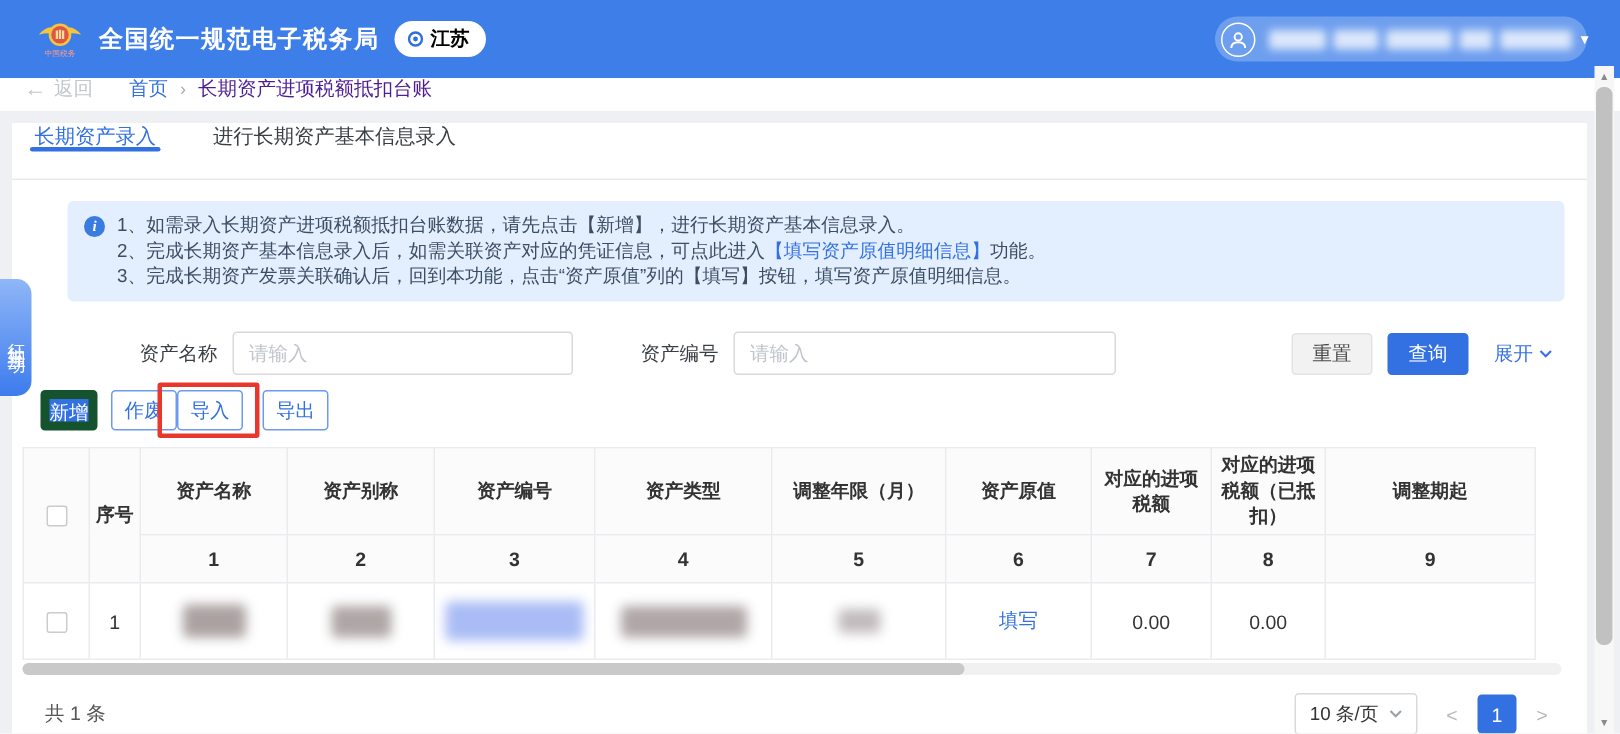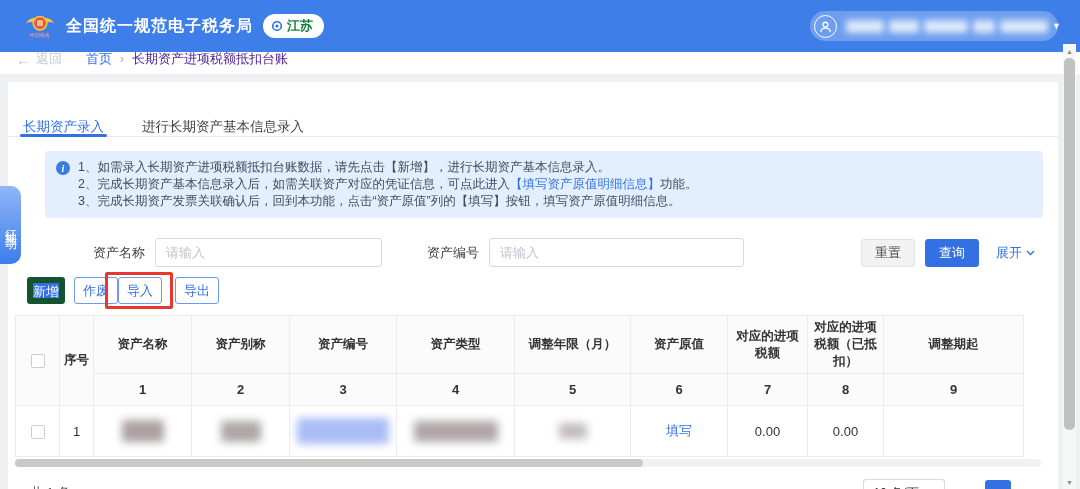--- a/index.html
+++ b/index.html
@@ -4,21 +4,21 @@
 <style>
   * { margin:0; padding:0; box-sizing:border-box; }
   html,body { width:1080px; height:489px; overflow:hidden; }
   body { background:#eef0f4; font-family:"Liberation Sans","DejaVu Sans",sans-serif; position:relative; }
 
   
   .topbar { position:absolute; top:0; left:0; width:1080px; height:52px; background:#3e7ee8;
             display:flex; align-items:center; padding:0 14px; z-index:20; }
   .logo { margin-left:10px; display:flex; flex-direction:column; align-items:center; }
   .app-title { color:#fff; font-size:16px; font-weight:bold; margin-left:10px; letter-spacing:1px; }
-  .region-badge { background:#fff; color:#15803d; border-radius:14px; padding:3px 11px 3px 8px;
+  .region-badge { background:#fff; color:#000000; border-radius:14px; padding:3px 11px 3px 8px;
                   font-size:13px; font-weight:bold; margin-left:10px; display:flex; align-items:center; gap:4px; }
   .user-pill { margin-left:auto; margin-right:8px; background:rgba(255,255,255,.25); border-radius:16px;
                height:30px; width:248px; display:flex; align-items:center; padding:0 10px 0 4px; }
   .avatar { width:23px; height:23px; border-radius:50%; border:1.5px solid #fff; display:flex;
             align-items:center; justify-content:center; flex-shrink:0; }
   .user-blur { display:flex; gap:5px; margin-left:9px; flex:1; }
   .user-blur i { display:block; height:13px; border-radius:2px; background:#ffffff; opacity:.75; filter:blur(3px); }
   .caret-down { color:#fff; font-size:9px; margin-left:4px; }
 
   
@@ -32,21 +32,21 @@
 
   
   .side-tab { position:absolute; left:0; top:186px; width:21px; height:78px; z-index:30;
               background:linear-gradient(180deg,#8fb6f7,#3d7ced); border-radius:0 10px 10px 0;
               color:#fff; font-size:12px; display:flex; align-items:center; justify-content:center; cursor:pointer; }
   .side-tab span { writing-mode:vertical-lr; letter-spacing:3px; }
 
   
   .panel { position:absolute; top:82px; left:8px; width:1050px; height:407px; background:#fff; }
 
-  .tabs { height:55px; border-bottom:1px solid #e9e9e9; display:flex; align-items:flex-end; padding-left:15px; }
+  .tabs { height:38px; border-bottom:1px solid #e9e9e9; display:flex; align-items:flex-start; padding-left:15px; }
   .tab { font-size:13.5px; color:#3a3f45; margin-right:38px; display:flex; align-items:center; position:relative; cursor:pointer; }
   .tab.active { color:#3371e3; }
   .tab.active::after { content:""; position:absolute; bottom:-1px; left:-3px; right:-3px; height:3px;
                        background:#3371e3; border-radius:2px; }
 
   .notice { margin:14px 15px 0 37px; background:#e3efff; border-radius:4px; padding:8px 16px 8px 0; position:relative; }
   .info-icon { position:absolute; left:11px; top:10px; width:14px; height:14px; border-radius:50%;
                background:#3a7be0; color:#fff; font-size:10px; font-style:italic; font-weight:bold;
                display:flex; align-items:center; justify-content:center; font-family:"Liberation Serif",serif; }
   .notice-line { margin-left:33px; font-size:12.5px; color:#3d4d63; line-height:17px; }

